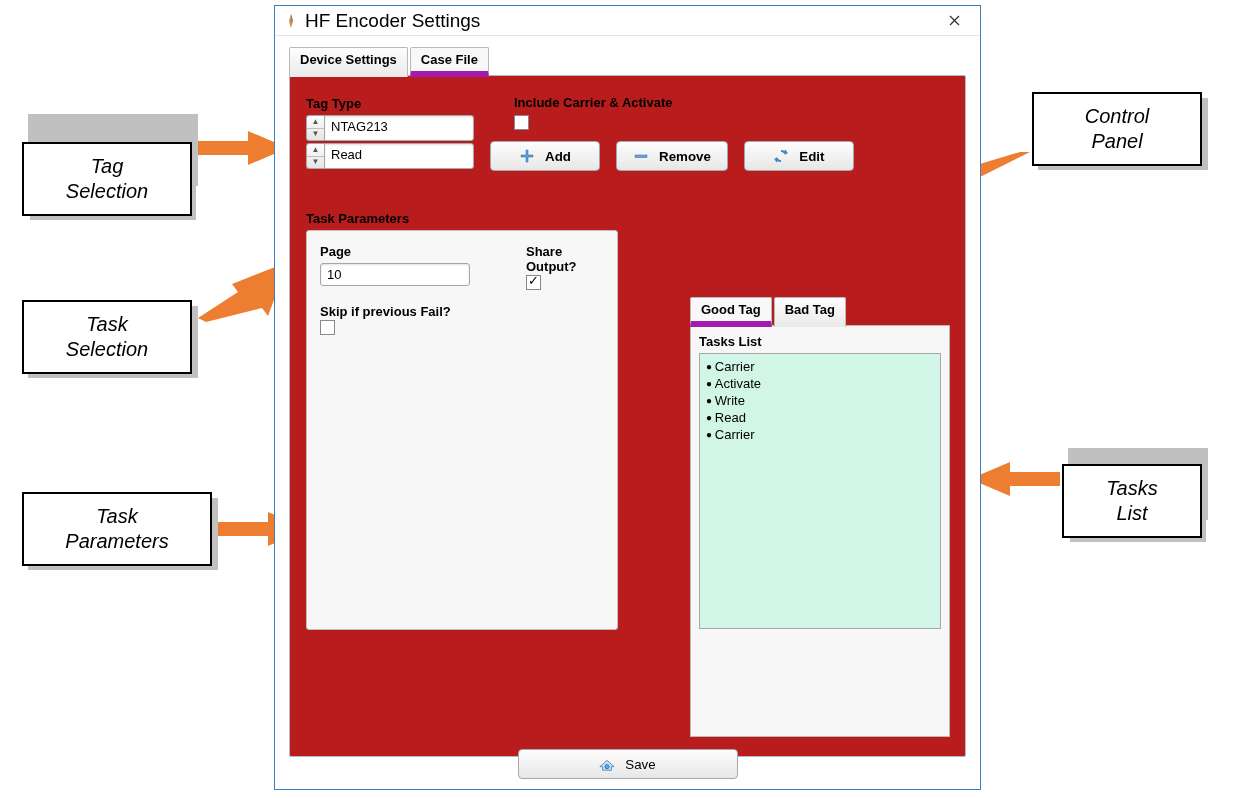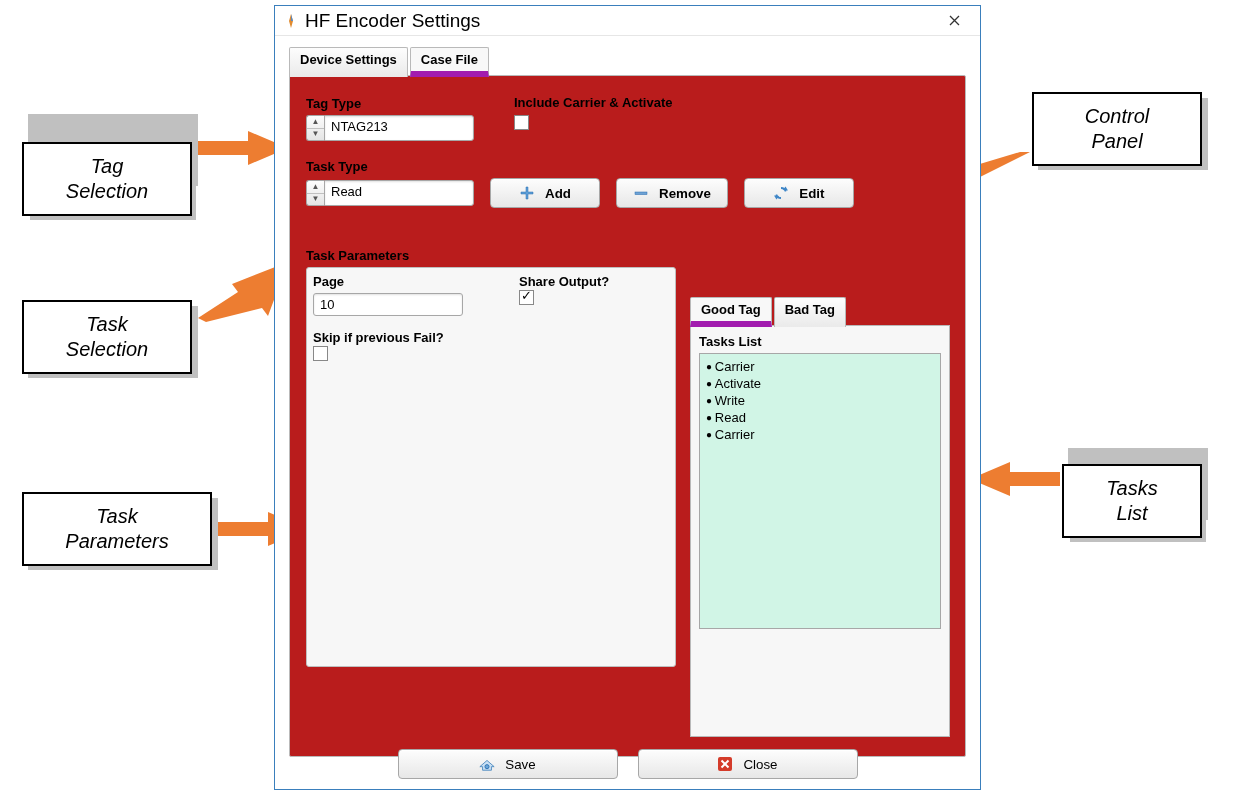--- a/index.html
+++ b/index.html
@@ -279,21 +279,20 @@
               <button>▼</button>
             </div>
             <div class="textbox">NTAG213</div>
           </div>
           <div>
             <div class="grouplabel" style="margin-top:-20px;">Include Carrier &amp; Activate</div>
             <span class="checkbox"></span>
           </div>
         </div>
 
-        <div class="grouplabel" style="margin-top:18px;">Task Type</div>
         <div style="display:flex; align-items:center; gap:16px;">
           <div class="spin-field">
             <div class="spin-btns">
               <button>▲</button>
               <button>▼</button>
             </div>
             <div class="textbox">Read</div>
           </div>
           <button class="btn">
             <svg viewBox="0 0 16 16">
@@ -311,21 +310,21 @@
             <svg viewBox="0 0 16 16">
               <path d="M8 2a6 6 0 0 1 5.7 4.1l-1.8.6A4.1 4.1 0 0 0 8 3.9V2z M8 14a6 6 0 0 1-5.7-4.1l1.8-.6A4.1 4.1 0 0 0 8 12.1V14z" fill="#3f86c7"></path>
               <polygon points="12.5,1.5 15,5.5 10,5" fill="#3f86c7"></polygon>
               <polygon points="3.5,14.5 1,10.5 6,11" fill="#3f86c7"></polygon>
             </svg>
             <span>Edit</span>
           </button>
         </div>
 
         <div class="grouplabel" style="margin-top:40px;">Task Parameters</div>
-        <div class="groupbox" style="width:370px; height:400px; padding:6px;">
+        <div class="groupbox" style="width:312px; height:400px; padding:13px;">
           <div style="display:flex; gap:56px; align-items:flex-start;">
             <div>
               <div style="font-weight:bold; margin-bottom:4px;">Page</div>
               <div class="textbox stand">10</div>
             </div>
             <div>
               <div style="font-weight:bold; ">Share Output?</div>
               <span class="checkbox checked"></span>
             </div>
           </div>
@@ -357,21 +356,14 @@
   </div>
 
   <div class="bottom-bar">
     <button class="btn">
       <svg viewBox="0 0 18 18">
         <path d="M1 12 L9 5 L17 12 L14 12 L14 16 L4 16 L4 12 Z" fill="#c9e0f4" stroke="#4c89bf"></path>
         <circle cx="9" cy="12" r="2.3" fill="#6aa7d9" stroke="#2a6db0"></circle>
       </svg>
       <span>Save</span>
     </button>
-    <button class="btn">
-      <svg viewBox="0 0 16 16">
-        <rect x="1" y="1" width="14" height="14" rx="2" fill="#d43b2a"></rect>
-        <path d="M4.5 4.5 L11.5 11.5 M11.5 4.5 L4.5 11.5" stroke="#fff" stroke-width="2"></path>
-      </svg>
-      <span>Close</span>
-    </button>
   </div>
 </div>
 
 </body></html>

